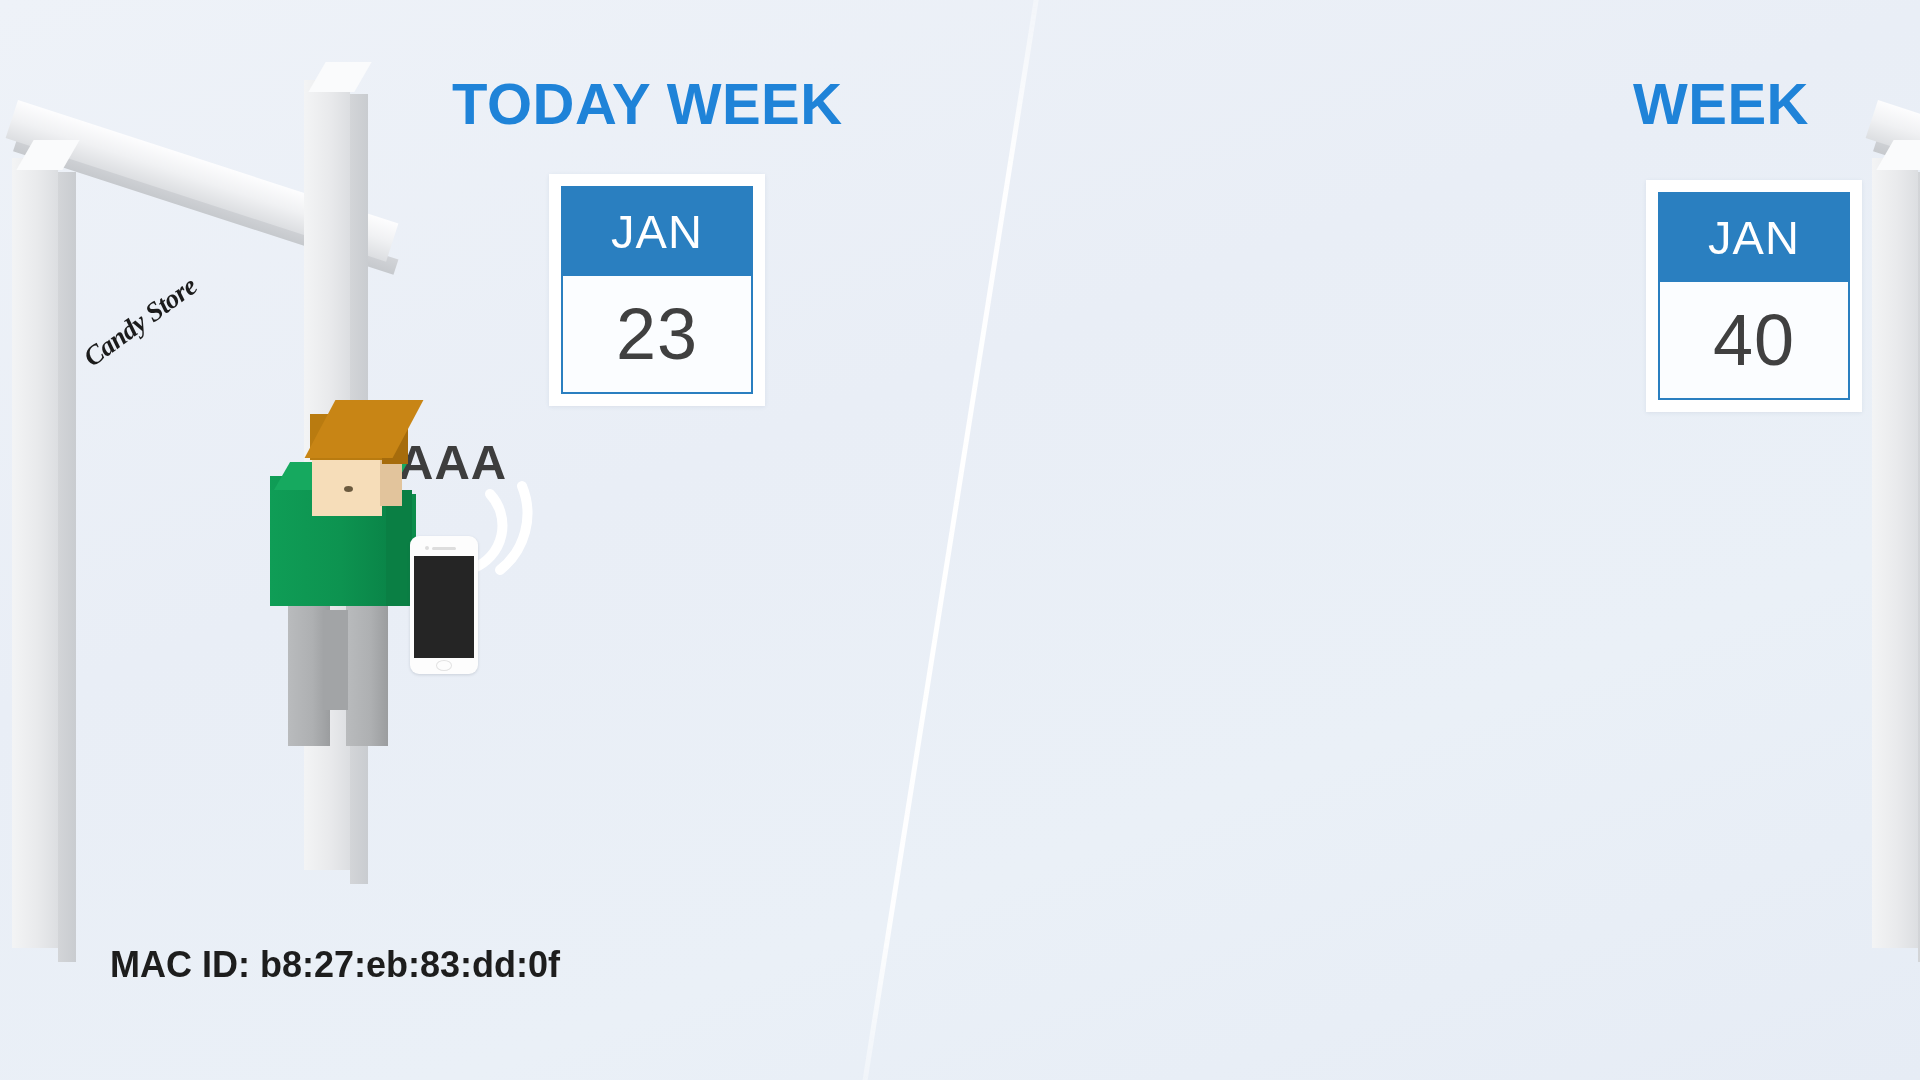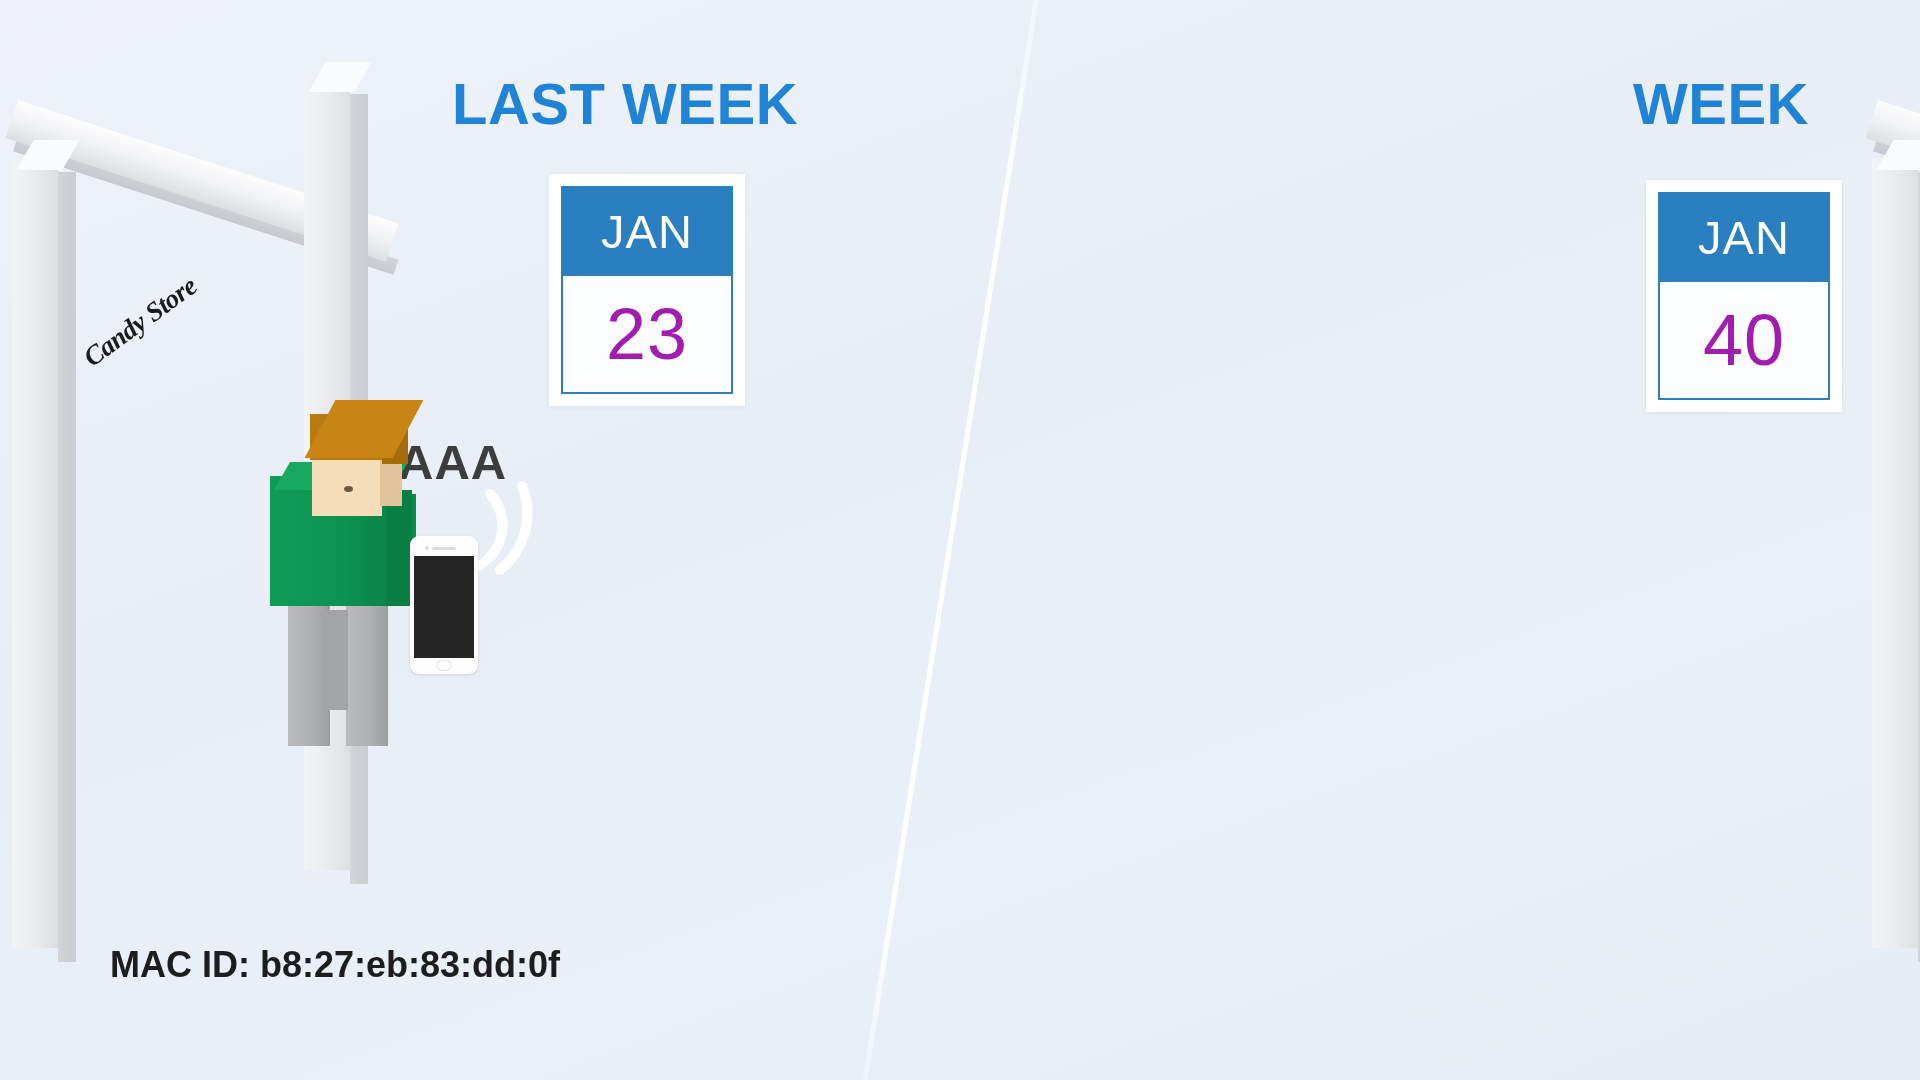--- a/index.html
+++ b/index.html
@@ -49,21 +49,21 @@
     color: #1f83d8;
     letter-spacing: 0.5px;
     white-space: nowrap;
   }
   .panel-left  .panel-title { left: 452px; }
   .panel-right .panel-title { left: 673px; }
 
   
   .calendar {
     position: absolute;
-    width: 196px;
+    width: 216px;
     height: 232px;
     background: #ffffff;
     padding: 12px;
     box-shadow: 0 1px 4px rgba(80,100,130,0.10);
   }
   .panel-left  .calendar { left: 549px; top: 174px; }
   .panel-right .calendar { left: 686px; top: 180px; }
 
   .cal-inner {
     width: 100%;
@@ -79,21 +79,21 @@
     color: #ffffff;
     font-size: 47px;
     font-weight: normal;
     display: flex;
     align-items: center;
     justify-content: center;
     letter-spacing: 1px;
   }
   .cal-day {
     flex: 1;
-    color: #a21caf;
+    color: #404040;
     font-size: 72px;
     display: flex;
     align-items: center;
     justify-content: center;
     letter-spacing: 1px;
   }
 
   
   .doorway { position: absolute; }
   .panel-left  .doorway { left: -40px; top: 80px; }
@@ -354,21 +354,21 @@
 </style>
 </head>
 <body>
 
 <div id="scene">
 
   <div class="divider"></div>
 
   <div class="panel panel-left">
 
-    <div class="panel-title">LAST WEEK</div>
+    <div class="panel-title">TODAY WEEK</div>
 
     <div class="calendar">
       <div class="cal-inner">
         <div class="cal-month">JAN</div>
         <div class="cal-day">23</div>
       </div>
     </div>
 
     <div class="doorway">
       <div class="lintel-shadow"></div>

